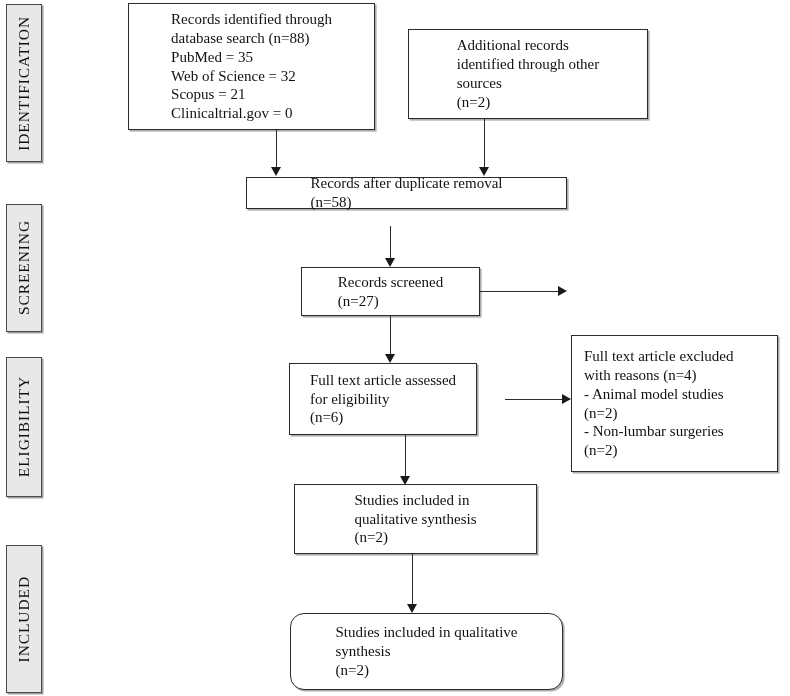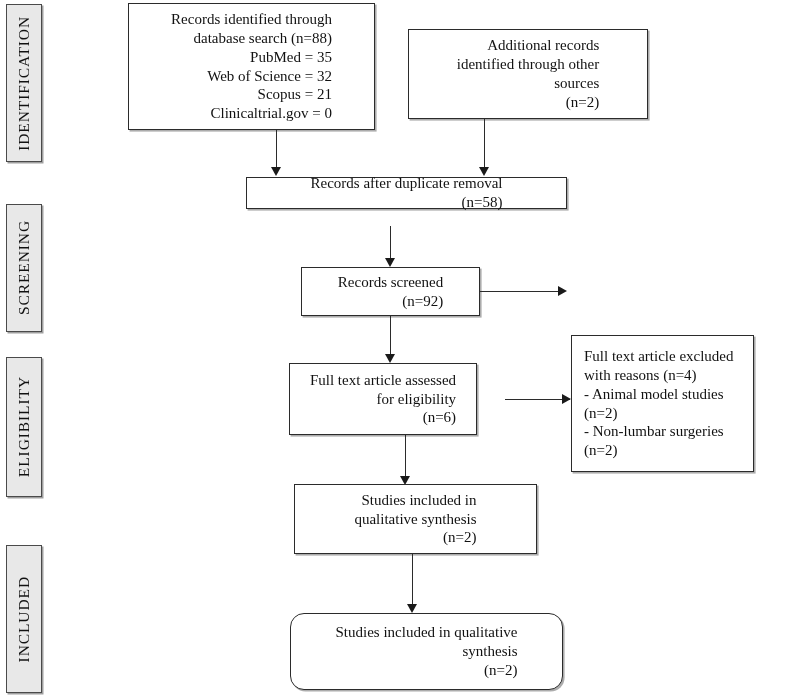--- a/index.html
+++ b/index.html
@@ -50,21 +50,21 @@
     box-sizing: border-box;
     background: #ffffff;
     border: 1.4px solid #2b2b2b;
     box-shadow: 1.6px 1.6px 0 rgba(90,90,90,0.5);
     display: flex;
     align-items: center;
     justify-content: center;
     padding: 2px 6px;
   }
   .flow-box .box-text {
-    text-align: right;
+    text-align: left;
     font-size: 15px;
     line-height: 1.26;
     color: #111;
     white-space: pre-line;
   }
   .flow-box.align-left .box-text {
     text-align: left;
     width: 100%;
     padding-left: 6px;
   }
@@ -143,40 +143,40 @@
   <div class="flow-box" style="left:246px; top:177px; width:321px; height:32px;">
     <div class="box-text">Records after duplicate removal
 (n=58)</div>
   </div>
 
   <div class="v-line" style="left:390px; top:226px; height:34px;"></div>
   <div class="arrow-down" style="left:385px; top:258px;"></div>
 
   <div class="flow-box" style="left:301px; top:267px; width:179px; height:49px;">
     <div class="box-text">Records screened
-(n=92)</div>
+(n=27)</div>
   </div>
 
   <div class="h-line" style="left:480px; top:291px; width:81px;"></div>
   <div class="arrow-right" style="left:558px; top:286px;"></div>
 
 
   <div class="v-line" style="left:390px; top:316px; height:40px;"></div>
   <div class="arrow-down" style="left:385px; top:354px;"></div>
 
   <div class="flow-box" style="left:289px; top:363px; width:188px; height:72px;">
     <div class="box-text">Full text article assessed
 for eligibility
 (n=6)</div>
   </div>
 
   <div class="h-line" style="left:505px; top:399px; width:65px;"></div>
   <div class="arrow-right" style="left:562px; top:394px;"></div>
 
-  <div class="flow-box align-left" style="left:571px; top:335px; width:183px; height:137px;">
+  <div class="flow-box align-left" style="left:571px; top:335px; width:207px; height:137px;">
     <div class="box-text">Full text article excluded
 with reasons (n=4)
    -  Animal model studies
       (n=2)
    -  Non-lumbar surgeries
       (n=2)</div>
   </div>
 
   <div class="v-line" style="left:405px; top:435px; height:43px;"></div>
   <div class="arrow-down" style="left:400px; top:476px;"></div>

